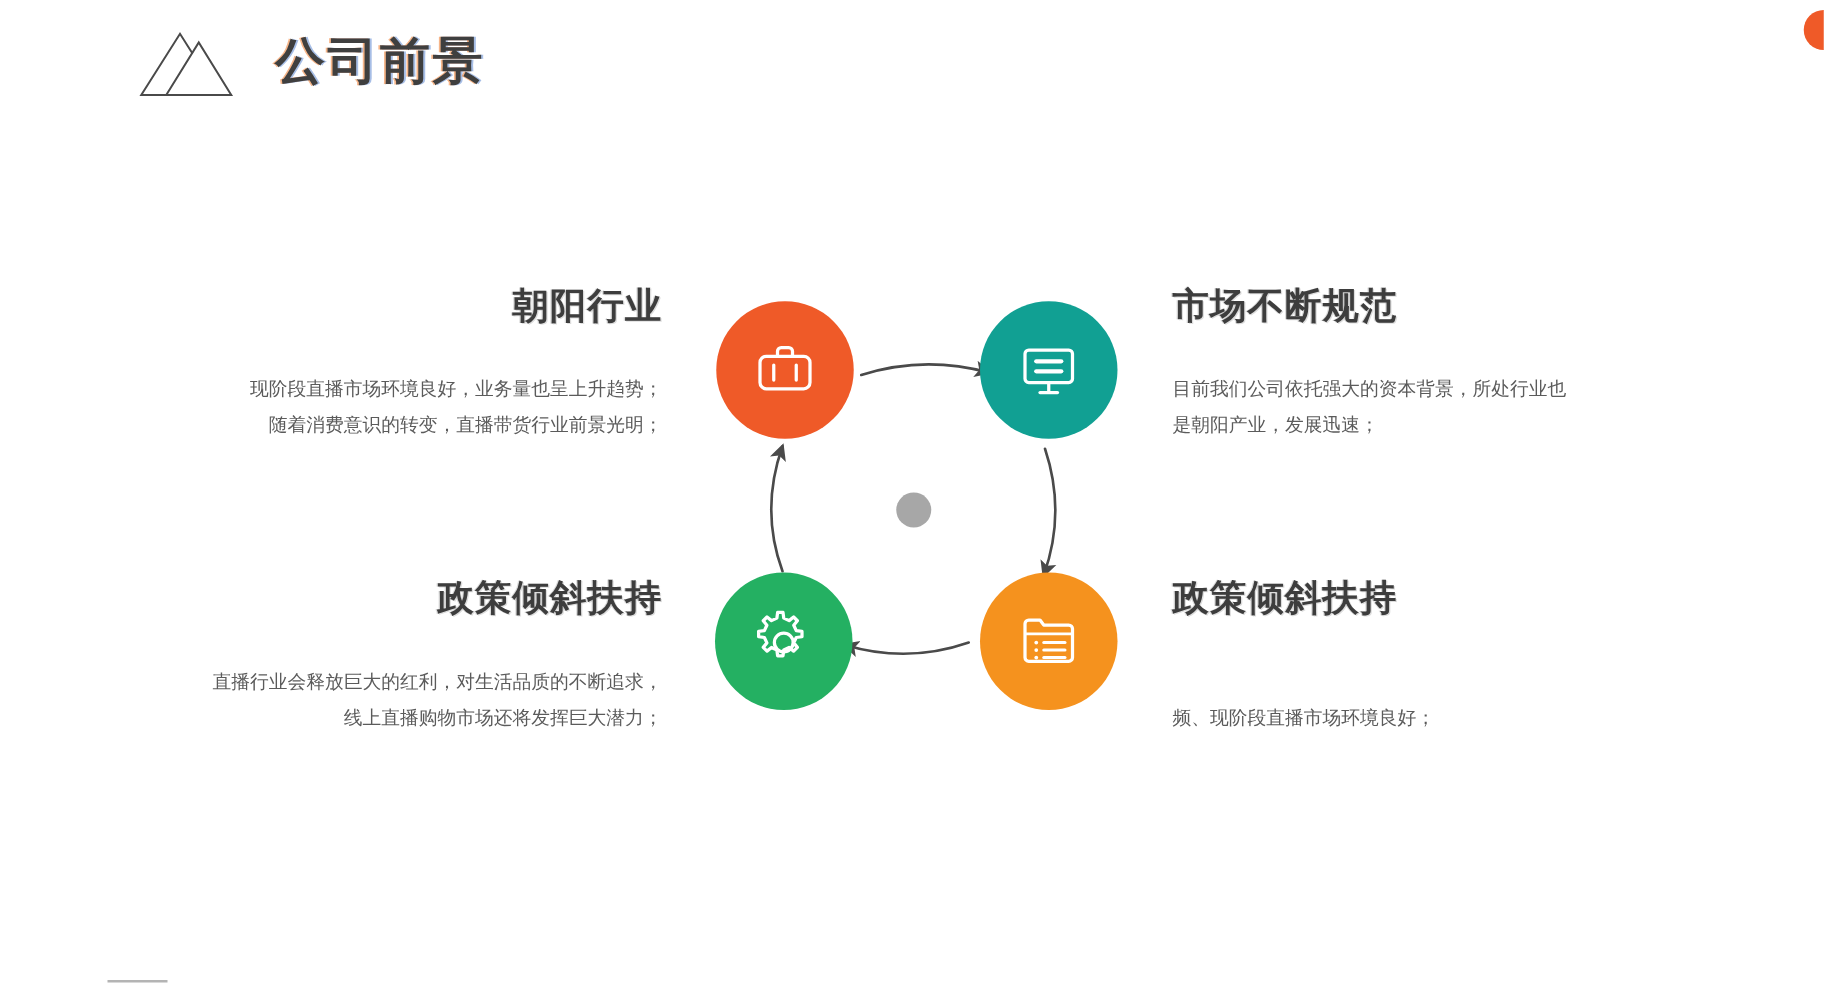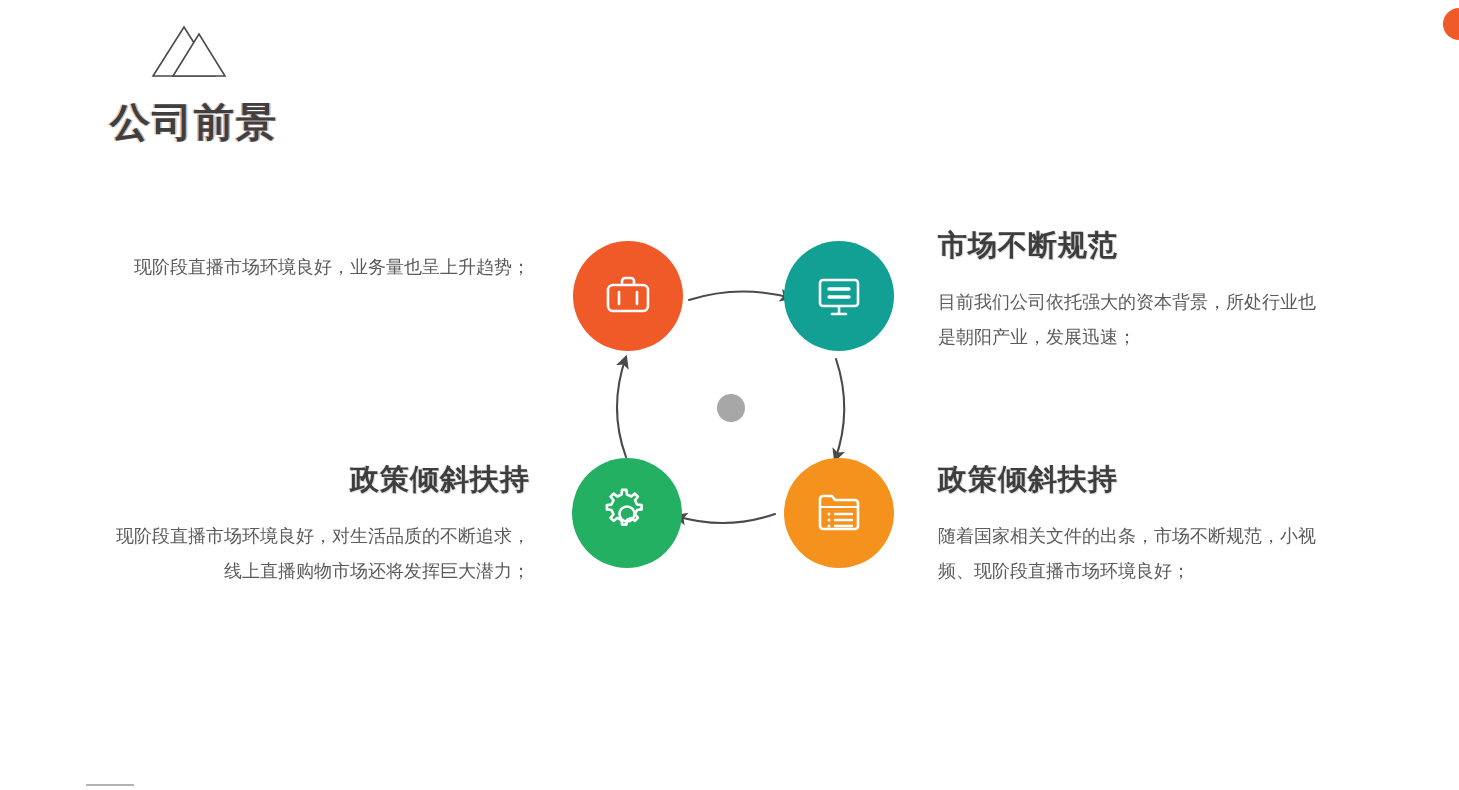--- a/index.html
+++ b/index.html
@@ -32,21 +32,20 @@
   }
 
   
   .header {
     position: absolute;
     top: 18px;
     left: 110px;
     display: flex;
     align-items: center;
     gap: 22px;
-    flex-direction: column;
   }
 
   .logo-mark {
     width: 88px;
     height: 62px;
     display: block;
   }
 
   .slide-title {
     font-size: 40px;
@@ -106,24 +105,24 @@
   .block h2 {
     font-size: 29px;
     font-weight: bold;
     color: #3d3d3d;
     line-height: 1.2;
     letter-spacing: 1px;
     text-shadow: -1px 0 0 rgba(150,150,150,0.35), 1px 1px 0 rgba(120,120,120,0.25);
   }
 
   .block p {
-    font-size: 18px;
+    font-size: 15px;
     color: #5b5b5b;
     line-height: 1.95;
-    margin-top: 22px;
+    margin-top: 34px;
   }
 
   .block.right { text-align: left; }
   .block.left  { text-align: right; }
 
   .blk-tl { left: 100px;  top: 228px; width: 430px; }
   .blk-tr { left: 938px;  top: 228px; width: 412px; }
   .blk-bl { left: 80px;   top: 462px; width: 450px; }
   .blk-br { left: 938px;  top: 462px; width: 412px; }
 
@@ -217,43 +216,45 @@
           <line x1="23" y1="34" x2="40" y2="34" stroke="#fff" stroke-width="2.4" stroke-linecap="round"></line>
           <line x1="23" y1="40" x2="40" y2="40" stroke="#fff" stroke-width="2.4" stroke-linecap="round"></line>
         </svg>
       </span>
     </div>
 
     <div class="hub"></div>
   </div>
 
   <div class="block left blk-tl">
+    <h2>朝阳行业</h2>
     <p>
       <span>现阶段直播市场环境良好，业务量也呈上升趋势；</span><br>
+      <span>随着消费意识的转变，直播带货行业前景光明；</span>
     </p>
   </div>
 
   <div class="block right blk-tr">
     <h2>市场不断规范</h2>
     <p>
       <span>目前我们公司依托强大的资本背景，所处行业也</span><br>
       <span>是朝阳产业，发展迅速；</span>
     </p>
   </div>
 
   <div class="block left blk-bl">
     <h2>政策倾斜扶持</h2>
     <p>
-      <span>现阶段直播市场环境良好，对生活品质的不断追求，</span><br>
+      <span>直播行业会释放巨大的红利，对生活品质的不断追求，</span><br>
       <span>线上直播购物市场还将发挥巨大潜力；</span>
     </p>
   </div>
 
   <div class="block right blk-br">
     <h2>政策倾斜扶持</h2>
     <p>
-      <span>随着国家相关文件的出条，市场不断规范，小视</span><br>
+      <br>
       <span>频、现阶段直播市场环境良好；</span>
     </p>
   </div>
 
   <div class="bottom-rule"></div>
 </div>
 
 </body></html>

